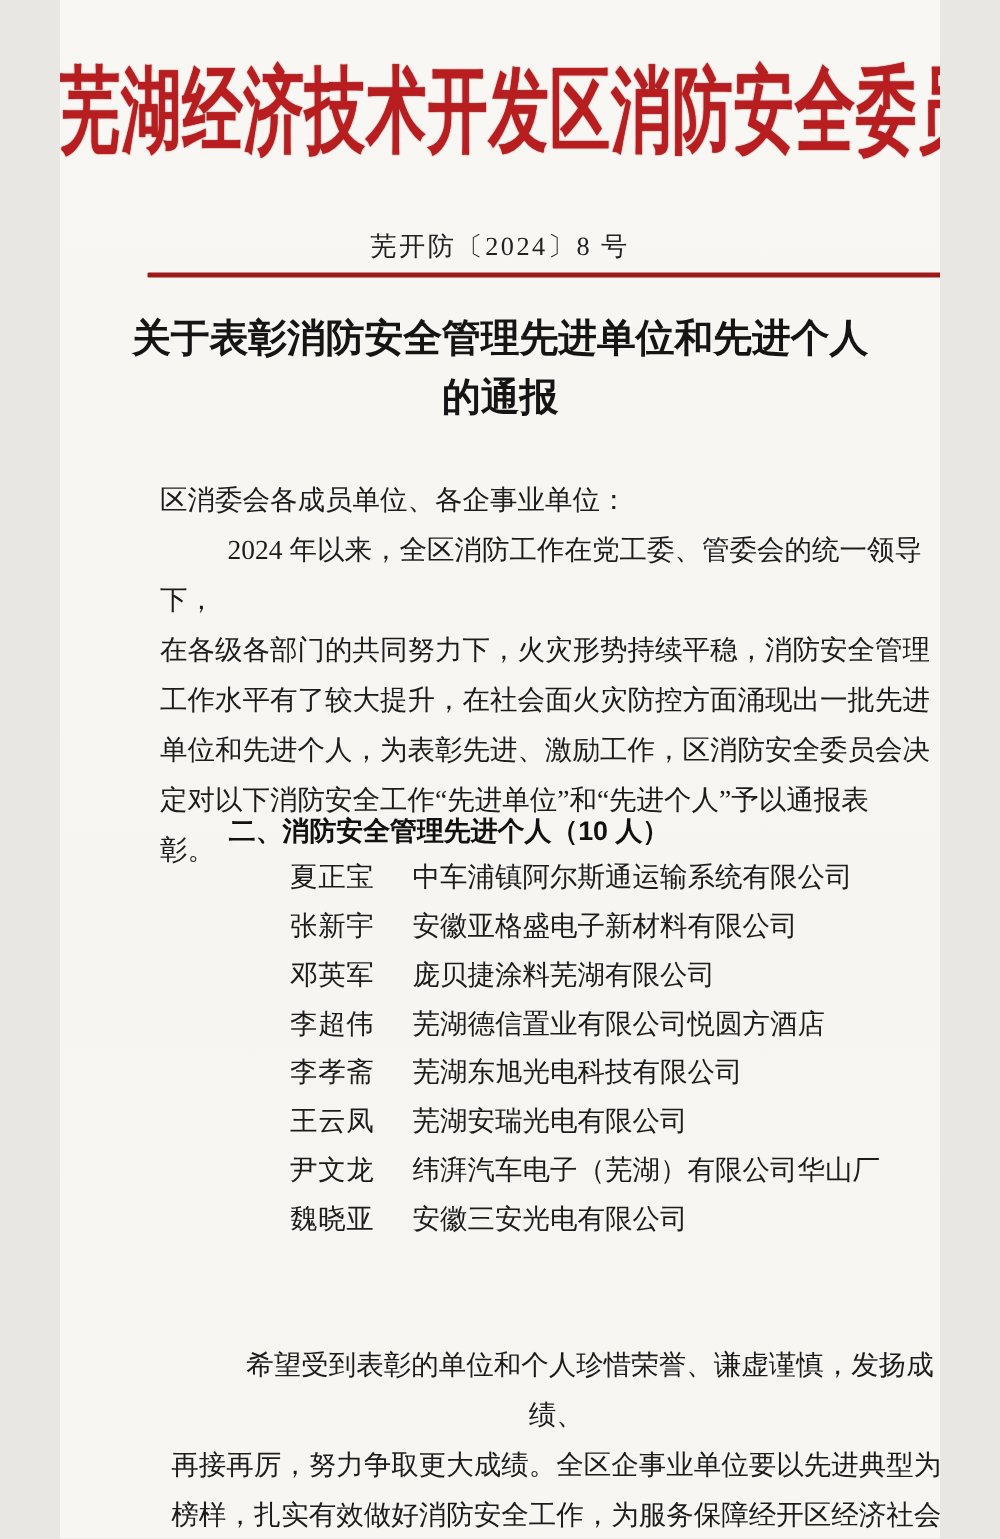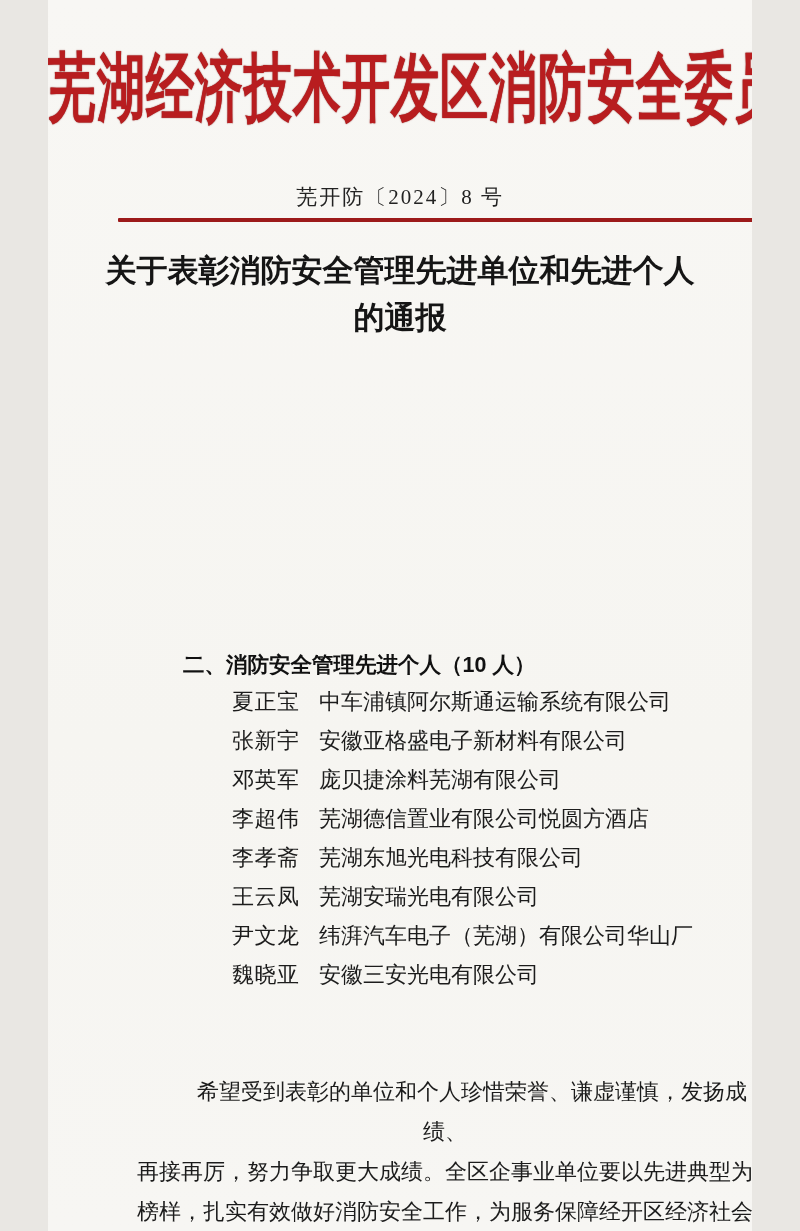--- a/index.html
+++ b/index.html
@@ -38,21 +38,21 @@
     font-family:"Liberation Sans","DejaVu Sans",sans-serif;
     font-weight:bold;font-size:21.5px;line-height:40px;
     padding-left:55px;box-sizing:border-box;color:#111;
   }
   .awardee-list{position:absolute;left:136px;top:682px;font-size:22px;line-height:39px;}
   .awardee-row{height:39px;white-space:nowrap;}
   .awardee-row .name{
     display:inline-block;width:67px;
     text-align:justify;text-align-last:justify;margin-left:48px;
   }
-  .awardee-row .company{margin-left:20px;}
+  .awardee-row .company{margin-left:31px;}
   .row-highlighted{position:relative;}
   .hl-box{
     position:absolute;left:-41px;top:-6px;width:457px;height:38px;
     border:3px solid #8c1f1f;pointer-events:none;
   }
 </style>
 </head>
 <body>
 
 <div class="page">
@@ -61,20 +61,29 @@
 
   <div class="doc-number">芜开防〔2024〕8 号</div>
 
   <div class="red-rule"></div>
 
   <div class="doc-title">
     <div>关于表彰消防安全管理先进单位和先进个人</div>
     <div>的通报</div>
   </div>
 
+  <div class="block block-1">
+    <div>区消委会各成员单位、各企事业单位：</div>
+    <div class="indent">2024 年以来，全区消防工作在党工委、管委会的统一领导下，</div>
+    <div>在各级各部门的共同努力下，火灾形势持续平稳，消防安全管理</div>
+    <div>工作水平有了较大提升，在社会面火灾防控方面涌现出一批先进</div>
+    <div>单位和先进个人，为表彰先进、激励工作，区消防安全委员会决</div>
+    <div>定对以下消防安全工作“先进单位”和“先进个人”予以通报表</div>
+    <div>彰。</div>
+  </div>
 
   <div class="section-head">二、消防安全管理先进个人（10 人）</div>
 
   <div class="awardee-list">
     <div class="awardee-row">
       <span class="name">夏正宝</span><span class="company">中车浦镇阿尔斯通运输系统有限公司</span>
     </div>
     <div class="awardee-row">
       <span class="name">张新宇</span><span class="company">安徽亚格盛电子新材料有限公司</span>
     </div>

